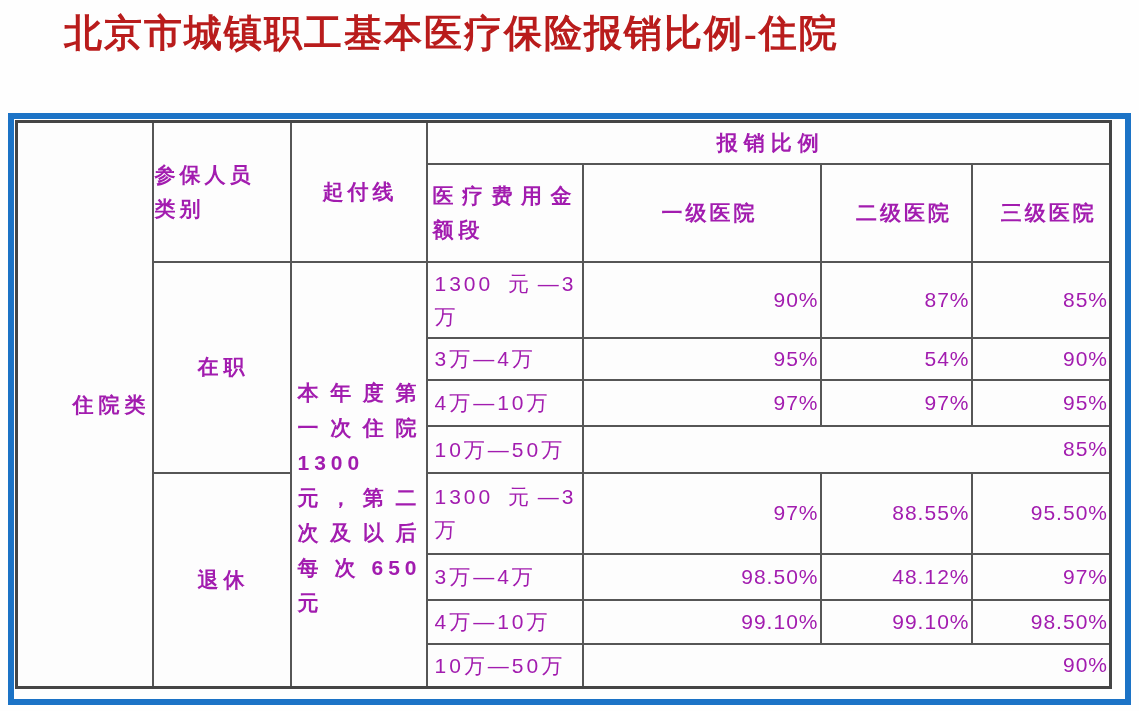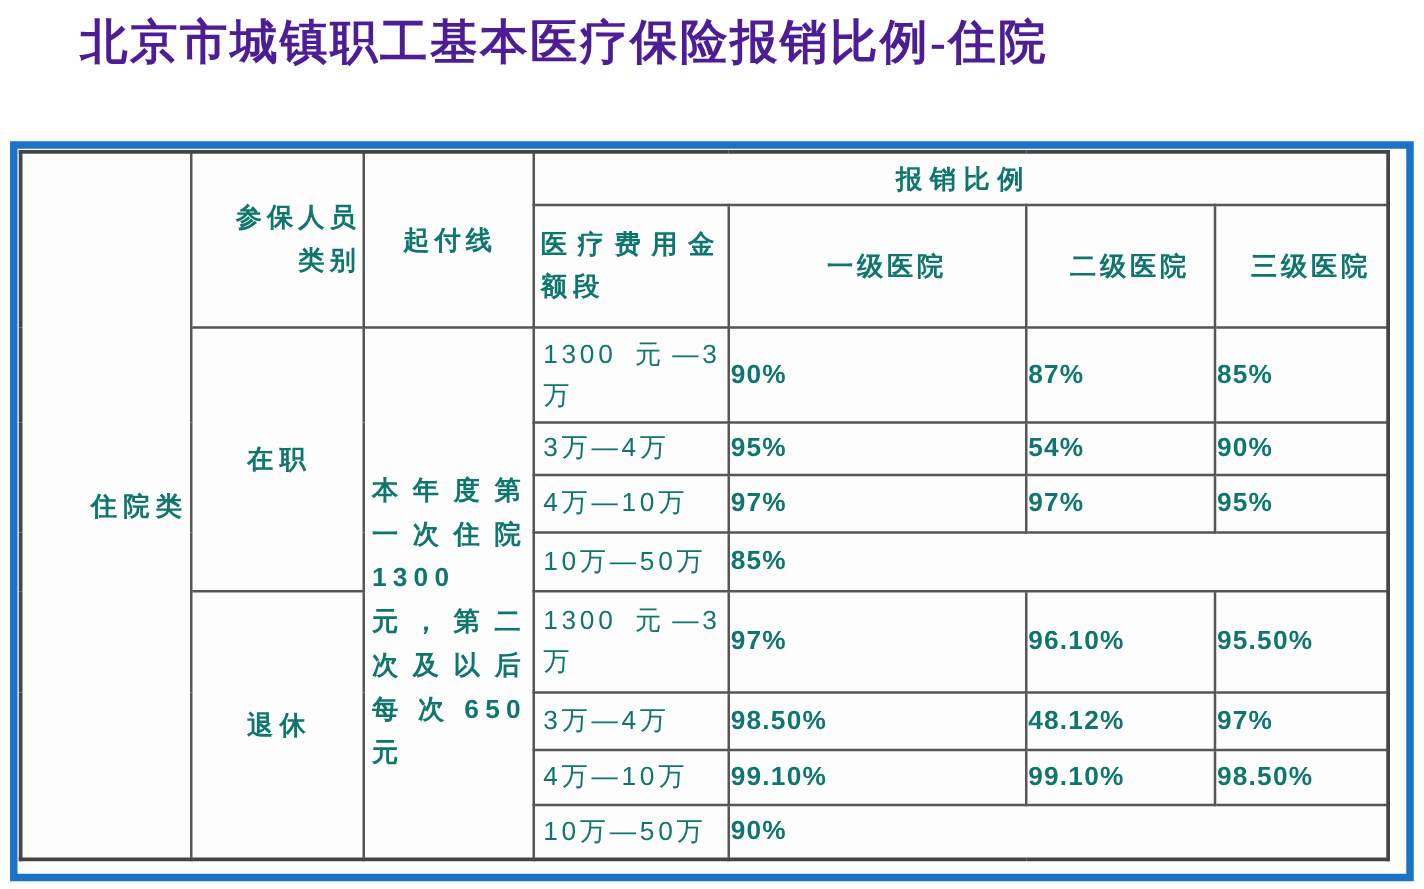--- a/index.html
+++ b/index.html
@@ -1,51 +1,51 @@
 <!DOCTYPE html>
 <html><head>
 <meta charset="utf-8">
 <style>
   html,body{margin:0;padding:0;background:#ffffff;}
   .page{position:relative;width:1139px;height:711px;background:#fefefe;overflow:hidden;
         font-family:"Liberation Sans", sans-serif;color:#303030;}
   .page-title{position:absolute;left:64px;top:8px;margin:0;font-family:"Liberation Serif", serif;
-        font-weight:bold;font-size:38px;letter-spacing:2px;color:#4c1d95;white-space:nowrap;}
+        font-weight:bold;font-size:38px;letter-spacing:2px;color:#b91c1c;white-space:nowrap;}
   .frame{position:absolute;left:8px;top:113px;width:1123px;height:592px;box-sizing:border-box;
         border:6px solid #1c73c6;background:#ffffff;padding:1px 11px 6px 1px;}
   table.grid{border-collapse:collapse;table-layout:fixed;width:1094px;}
   table.grid td{border:2px solid #565656;vertical-align:middle;background:#fdfdfd;
-        font-size:21px;color:#0f766e;overflow:hidden;}
+        font-size:21px;color:#a21caf;overflow:hidden;}
   table.grid{border:3px solid #454545;}
   tr.h1{height:42px;}
   tr.h2{height:98px;margin-left:16px;}
   tr.r1{height:76px;}
   tr.r2{height:42px;}
   tr.r3{height:46px;}
   tr.r4{height:47px;}
   tr.r5{height:81px;}
   tr.r6{height:46px;}
   tr.r7{height:44px;}
   tr.r8{height:44px;}
   td.hd{font-weight:bold;text-align:center;}
   td.cat{font-weight:bold;text-align:right;letter-spacing:5px;padding-left:5px;}
   td.ratio-hd{letter-spacing:6px;padding-left:6px;}
   td.lvl-hd{letter-spacing:3px;padding-left:17px;}
   td.person{font-weight:bold;text-align:center;letter-spacing:5px;padding-left:5px;margin-left:40px;}
-  td.person-cat-hd{text-align:right;}
+  td.person-cat-hd{text-align:left;}
   td.person-cat-hd span{display:inline-block;width:100px;letter-spacing:4px;line-height:34px;}
   td.seg-hd{font-weight:bold;text-align:justify;text-justify:inter-character;
         padding:4px 5px 4px 5px;letter-spacing:5px;line-height:34px;vertical-align:middle;}
   td.deduct-hd{letter-spacing:4px;padding-left:4px;}
   td.seg{text-align:justify;text-justify:inter-character;padding:2px 5px 2px 7px;
         letter-spacing:3px;line-height:33px;margin-top:12px;}
   td.deduct{text-align:justify;text-justify:inter-character;vertical-align:middle;
         padding:4px 5px 4px 6px;letter-spacing:5px;line-height:35px;font-weight:600;}
   td.deduct span{display:block;width:124px;margin-top:47px;}
-  td.val{text-align:left;font-size:23px;font-weight:700;letter-spacing:1px;color:#3a3a3a;}
+  td.val{text-align:right;font-size:23px;font-weight:400;letter-spacing:1px;color:#3a3a3a;}
 </style>
 </head>
 <body>
 
 <div class="page">
   <h1 class="page-title">北京市城镇职工基本医疗保险报销比例-住院</h1>
 
   <div class="frame">
     <table class="grid">
       <colgroup>
@@ -102,21 +102,21 @@
 
       <tr class="r4">
         <td class="seg">10万—50万</td>
         <td class="val" colspan="3">85%</td>
       </tr>
 
       <tr class="r5">
         <td class="person" rowspan="4">退休</td>
         <td class="seg">1300 元—3万</td>
         <td class="val">97%</td>
-        <td class="val">96.10%</td>
+        <td class="val">88.55%</td>
         <td class="val">95.50%</td>
       </tr>
 
       <tr class="r6">
         <td class="seg">3万—4万</td>
         <td class="val">98.50%</td>
         <td class="val">48.12%</td>
         <td class="val">97%</td>
       </tr>
 

